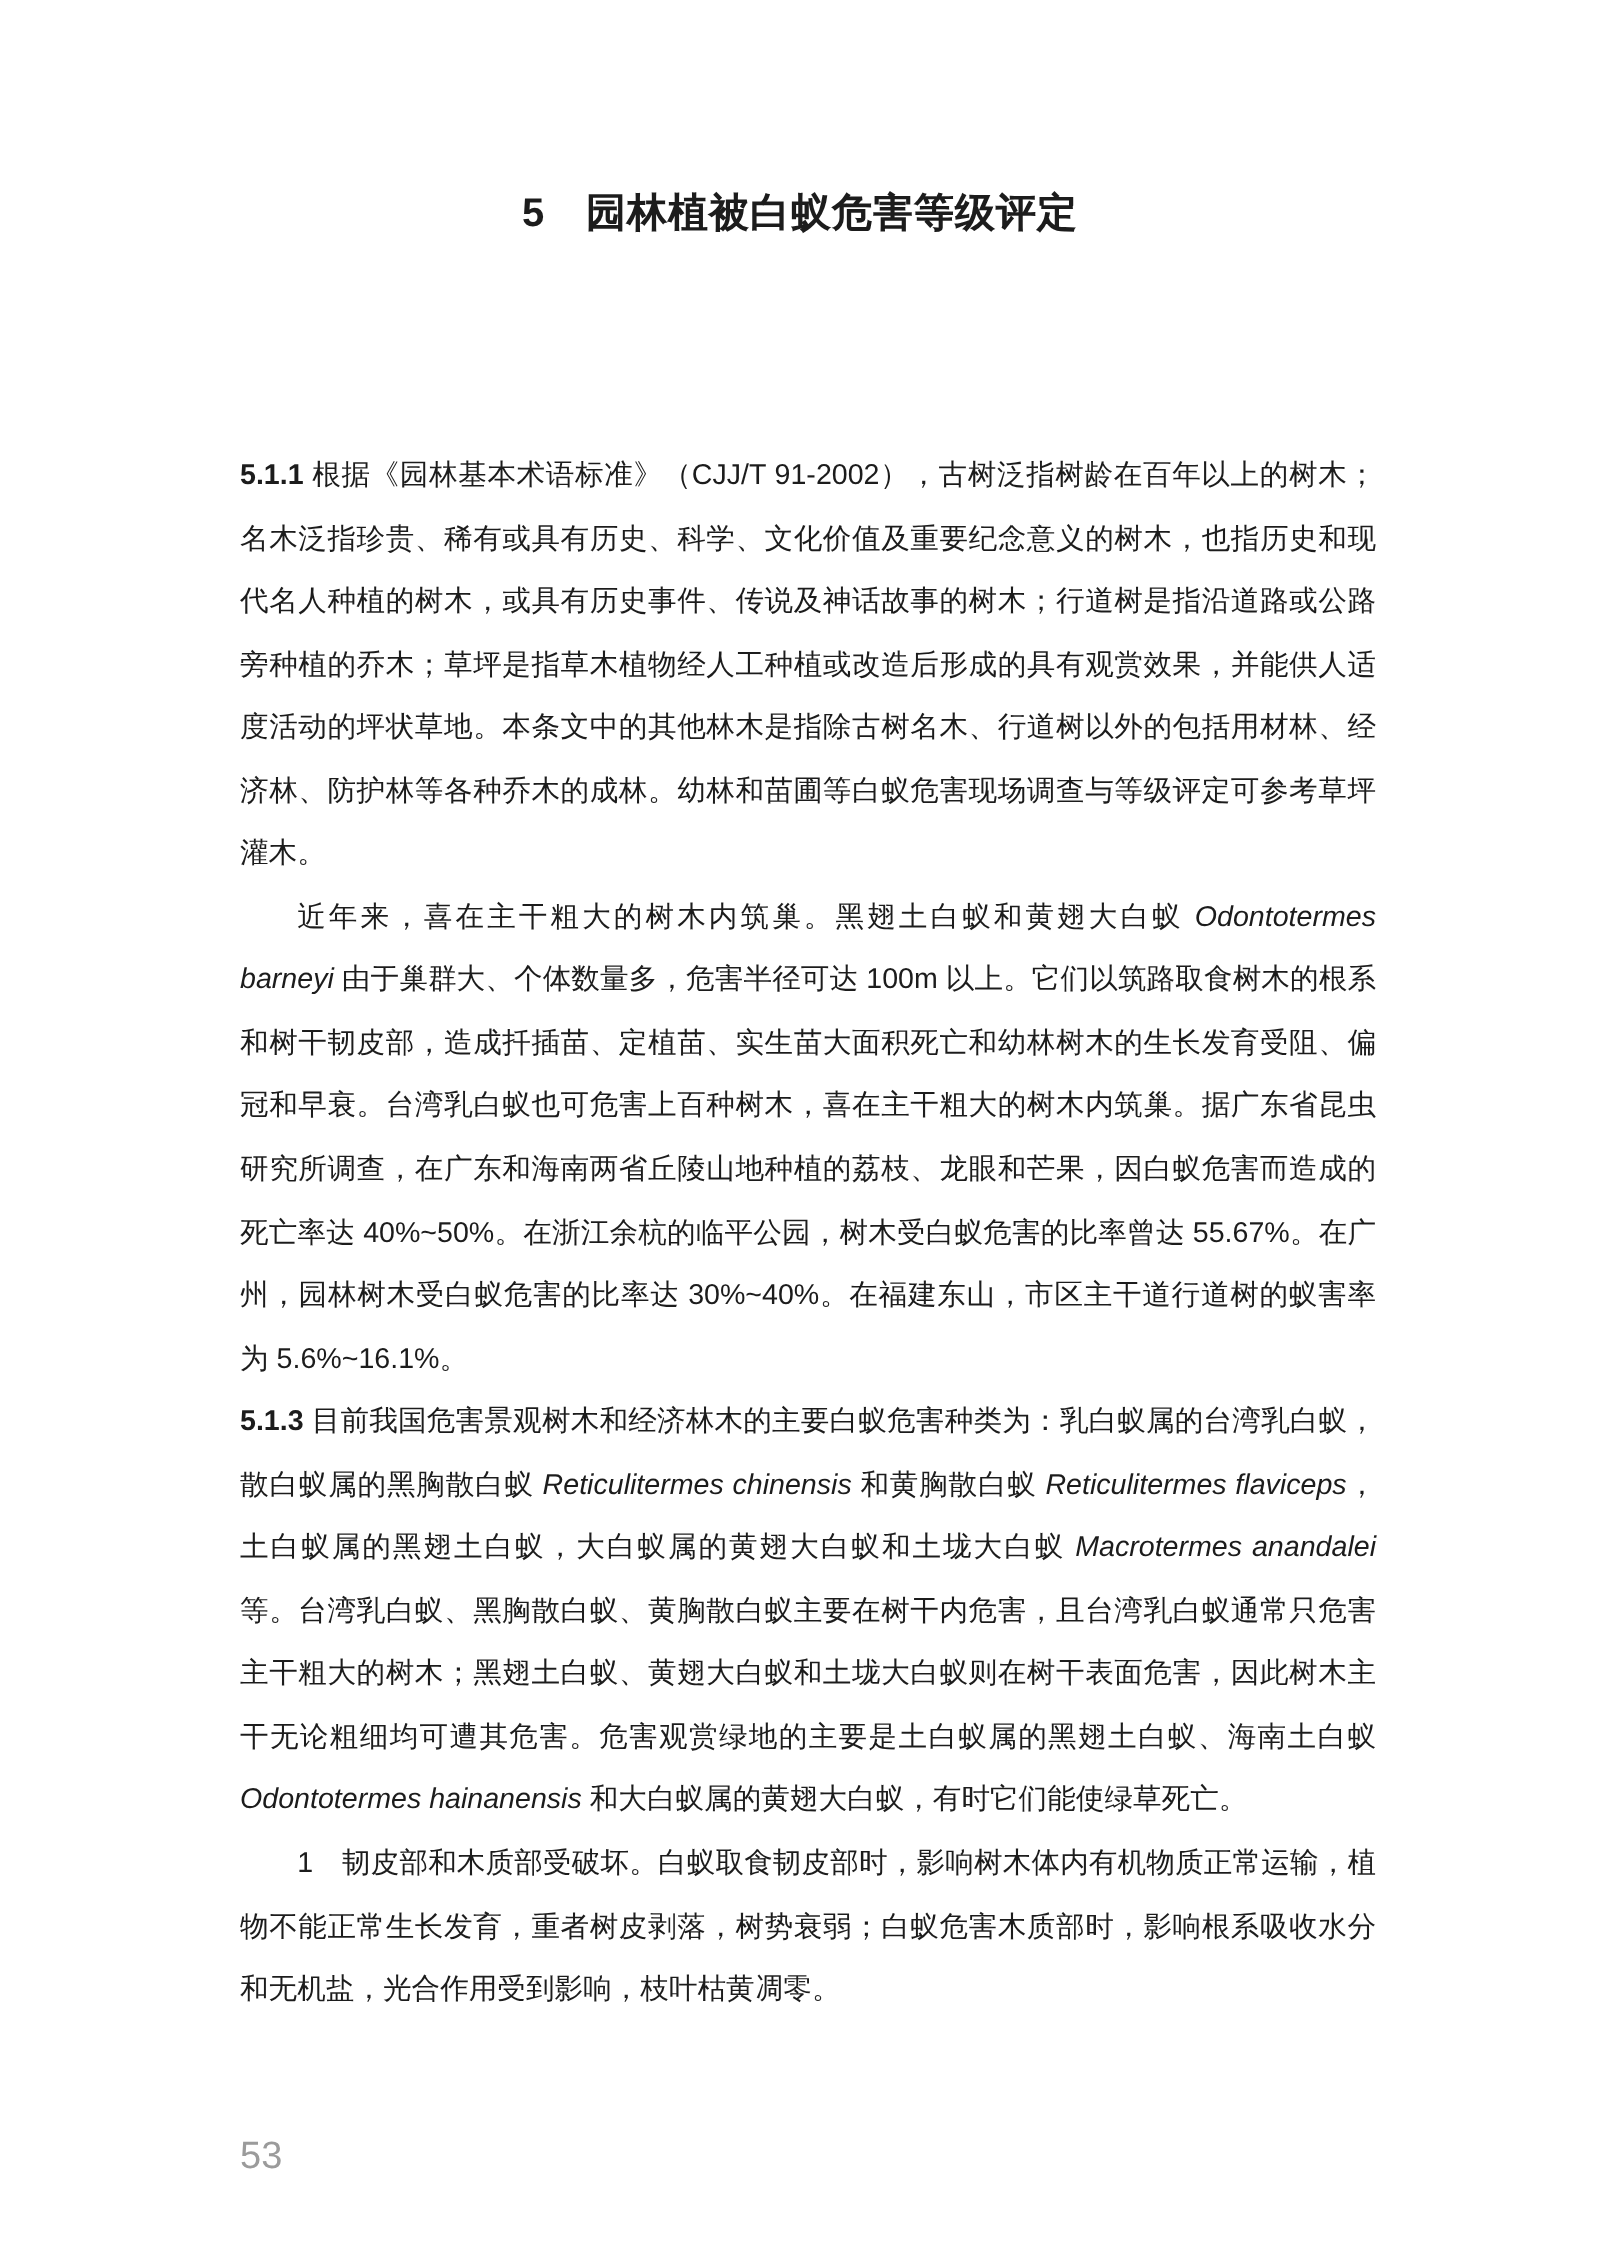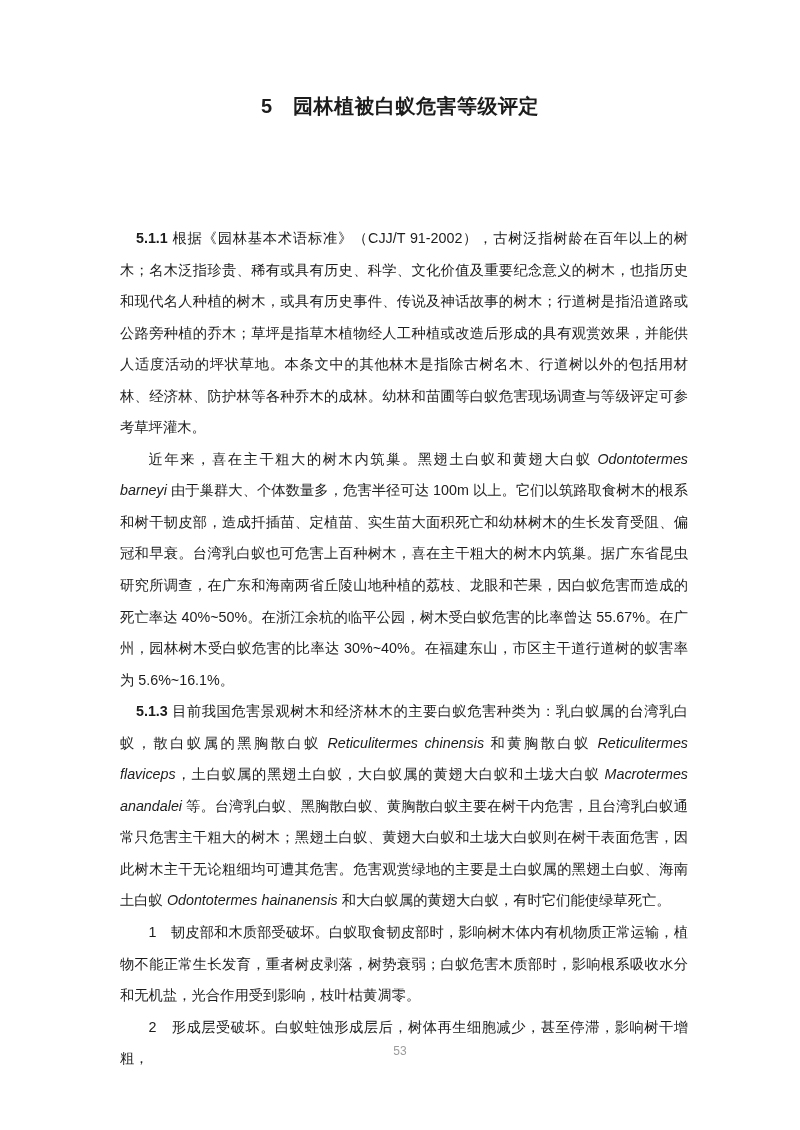--- a/index.html
+++ b/index.html
@@ -53,41 +53,40 @@
   }
   .para {
     margin: 0;
     text-align: justify;
     text-justify: inter-ideograph;
     word-break: normal;
   }
   .para.indent {
     text-indent: 2em;
   }
-  .bold   { font-weight: bold; margin-left: 16px; }
+  .bold   { font-weight: bold; }
   .italic { font-style: italic; }
   .page-number {
     position: absolute;
-    top: 1044px;
+    top: 1068px;
     left: 120px;
     width: 560px;
-    text-align: center;
-    font-size: 12px;
+    text-align: left;
+    font-size: 19px;
     color: #9b9b9b;
   }
 </style>
 </head>
 <body>
 
 <div class="page">
   <h1 class="chapter-title" style="color: rgb(28, 28, 28);">5　园林植被白蚁危害等级评定</h1>
 
 
   <div class="doc-body" id="document-body" style="color: rgb(28, 28, 28);">
       <p class="para"><span class="bold">5.1.1</span><span> 根据《园林基本术语标准》（CJJ/T 91-2002），古树泛指树龄在百年以上的树木；名木泛指珍贵、稀有或具有历史、科学、文化价值及重要纪念意义的树木，也指历史和现代名人种植的树木，或具有历史事件、传说及神话故事的树木；行道树是指沿道路或公路旁种植的乔木；草坪是指草木植物经人工种植或改造后形成的具有观赏效果，并能供人适度活动的坪状草地。本条文中的其他林木是指除古树名木、行道树以外的包括用材林、经济林、防护林等各种乔木的成林。幼林和苗圃等白蚁危害现场调查与等级评定可参考草坪灌木。</span></p>
       <p class="para indent"><span>近年来，喜在主干粗大的树木内筑巢。黑翅土白蚁和黄翅大白蚁 </span><span class="italic">Odontotermes barneyi</span><span> 由于巢群大、个体数量多，危害半径可达 100m 以上。它们以筑路取食树木的根系和树干韧皮部，造成扦插苗、定植苗、实生苗大面积死亡和幼林树木的生长发育受阻、偏冠和早衰。台湾乳白蚁也可危害上百种树木，喜在主干粗大的树木内筑巢。据广东省昆虫研究所调查，在广东和海南两省丘陵山地种植的荔枝、龙眼和芒果，因白蚁危害而造成的死亡率达 40%~50%。在浙江余杭的临平公园，树木受白蚁危害的比率曾达 55.67%。在广州，园林树木受白蚁危害的比率达 30%~40%。在福建东山，市区主干道行道树的蚁害率为 5.6%~16.1%。</span></p>
       <p class="para"><span class="bold">5.1.3</span><span> 目前我国危害景观树木和经济林木的主要白蚁危害种类为：乳白蚁属的台湾乳白蚁，散白蚁属的黑胸散白蚁 </span><span class="italic">Reticulitermes chinensis</span><span> 和黄胸散白蚁 </span><span class="italic">Reticulitermes flaviceps</span><span>，土白蚁属的黑翅土白蚁，大白蚁属的黄翅大白蚁和土垅大白蚁 </span><span class="italic">Macrotermes anandalei</span><span> 等。台湾乳白蚁、黑胸散白蚁、黄胸散白蚁主要在树干内危害，且台湾乳白蚁通常只危害主干粗大的树木；黑翅土白蚁、黄翅大白蚁和土垅大白蚁则在树干表面危害，因此树木主干无论粗细均可遭其危害。危害观赏绿地的主要是土白蚁属的黑翅土白蚁、海南土白蚁 </span><span class="italic">Odontotermes hainanensis</span><span> 和大白蚁属的黄翅大白蚁，有时它们能使绿草死亡。</span></p>
       <p class="para indent"><span>1　韧皮部和木质部受破坏。白蚁取食韧皮部时，影响树木体内有机物质正常运输，植物不能正常生长发育，重者树皮剥落，树势衰弱；白蚁危害木质部时，影响根系吸收水分和无机盐，光合作用受到影响，枝叶枯黄凋零。</span></p>
-      <p class="para indent"><span>2　形成层受破坏。白蚁蛀蚀形成层后，树体再生细胞减少，甚至停滞，影响树干增粗，</span></p>
     </div>
 
   <div class="page-number" style="color: rgb(155, 155, 155);">53</div>
 </div>
 
 </body></html>

